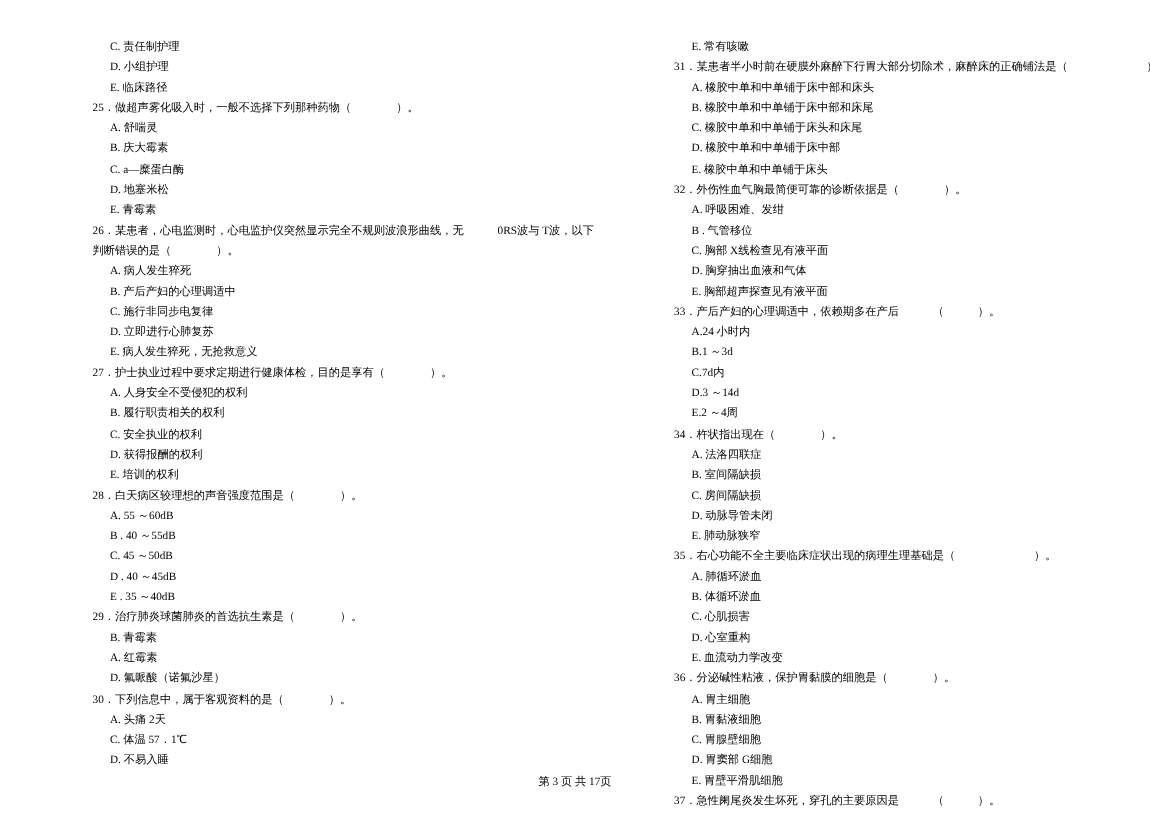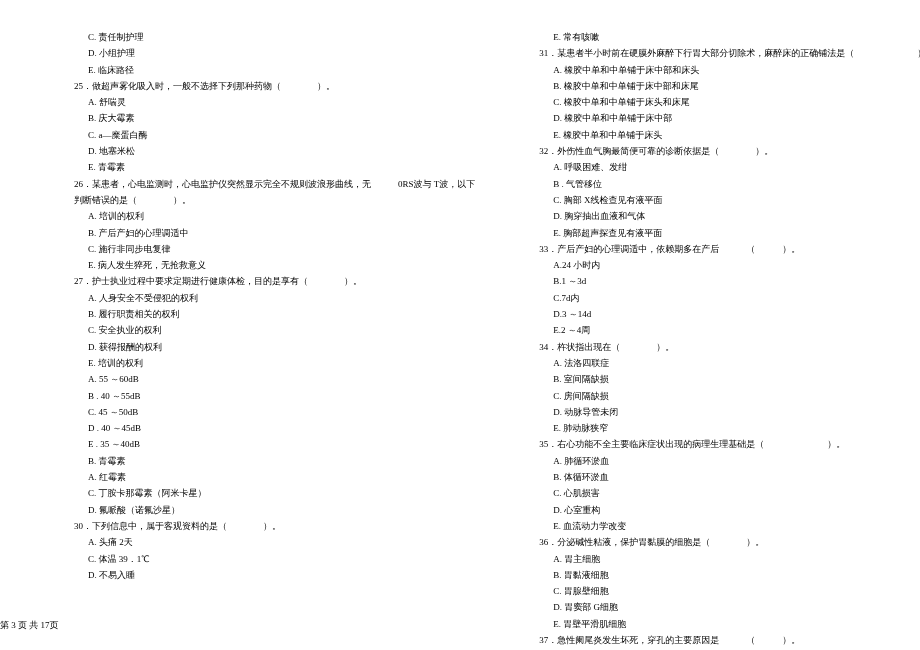--- a/index.html
+++ b/index.html
@@ -25,21 +25,21 @@
       margin-bottom: 1px;
       white-space: nowrap;
     }
     .indent-1 { padding-left: 28px; }
     .indent-2 { padding-left: 14px; }
     .footer {
       position: absolute;
       bottom: 18px;
       left: 0;
       width: 100%;
-      text-align: left;
+      text-align: center;
       font-size: 9px;
     }
   </style>
 </head>
 <body>
 
 <div class="page">
   <div class="column">
     <div class="line indent-1">C. 责任制护理</div>
     <div class="line indent-1">D. 小组护理</div>
@@ -47,46 +47,48 @@
 
     <div class="line indent-2">25．做超声雾化吸入时，一般不选择下列那种药物（　　　　）。</div>
     <div class="line indent-1">A.  舒喘灵</div>
     <div class="line indent-1">B.  庆大霉素</div>
     <div class="line indent-1">C.  a—糜蛋白酶</div>
     <div class="line indent-1">D.  地塞米松</div>
     <div class="line indent-1">E.  青霉素</div>
 
     <div class="line indent-2">26．某患者，心电监测时，心电监护仪突然显示完全不规则波浪形曲线，无　　　0RS波与 T波，以下</div>
     <div class="line indent-2">判断错误的是（　　　　）。</div>
-    <div class="line indent-1">A. 培训的权利</div>
+    <div class="line indent-1">A. 病人发生猝死</div>
     <div class="line indent-1">B. 产后产妇的心理调适中</div>
     <div class="line indent-1">C. 施行非同步电复律</div>
+    <div class="line indent-1">D. 立即进行心肺复苏</div>
     <div class="line indent-1">E. 病人发生猝死，无抢救意义</div>
 
     <div class="line indent-2">27．护士执业过程中要求定期进行健康体检，目的是享有（　　　　）。</div>
     <div class="line indent-1">A.  人身安全不受侵犯的权利</div>
     <div class="line indent-1">B.  履行职责相关的权利</div>
     <div class="line indent-1">C.  安全执业的权利</div>
     <div class="line indent-1">D.  获得报酬的权利</div>
     <div class="line indent-1">E.  培训的权利</div>
 
+    <div class="line indent-2">28．白天病区较理想的声音强度范围是（　　　　）。</div>
     <div class="line indent-1">A. 55 ～60dB</div>
     <div class="line indent-1">B . 40 ～55dB</div>
     <div class="line indent-1">C. 45 ～50dB</div>
     <div class="line indent-1">D . 40 ～45dB</div>
     <div class="line indent-1">E . 35 ～40dB</div>
 
+    <div class="line indent-2">29．治疗肺炎球菌肺炎的首选抗生素是（　　　　）。</div>
     <div class="line indent-1">B.  青霉素</div>
     <div class="line indent-1">A.  红霉素</div>
-    <div class="line indent-1">C.  丁胺卡那霉素（阿米卡星）</div>
     <div class="line indent-1">D.  氟哌酸（诺氟沙星）</div>
 
     <div class="line indent-2">30．下列信息中，属于客观资料的是（　　　　）。</div>
     <div class="line indent-1">A.  头痛 2天</div>
-    <div class="line indent-1">C.  体温 39．1℃</div>
+    <div class="line indent-1">C.  体温 57．1℃</div>
     <div class="line indent-1">D.  不易入睡</div>
   </div>
 
   <div class="column">
     <div class="line indent-1">E.  常有咳嗽</div>
 
     <div class="line indent-2">31．某患者半小时前在硬膜外麻醉下行胃大部分切除术，麻醉床的正确铺法是（　　　　　　　）。</div>
     <div class="line indent-1">A. 橡胶中单和中单铺于床中部和床头</div>
     <div class="line indent-1">B. 橡胶中单和中单铺于床中部和床尾</div>
     <div class="line indent-1">C. 橡胶中单和中单铺于床头和床尾</div>

